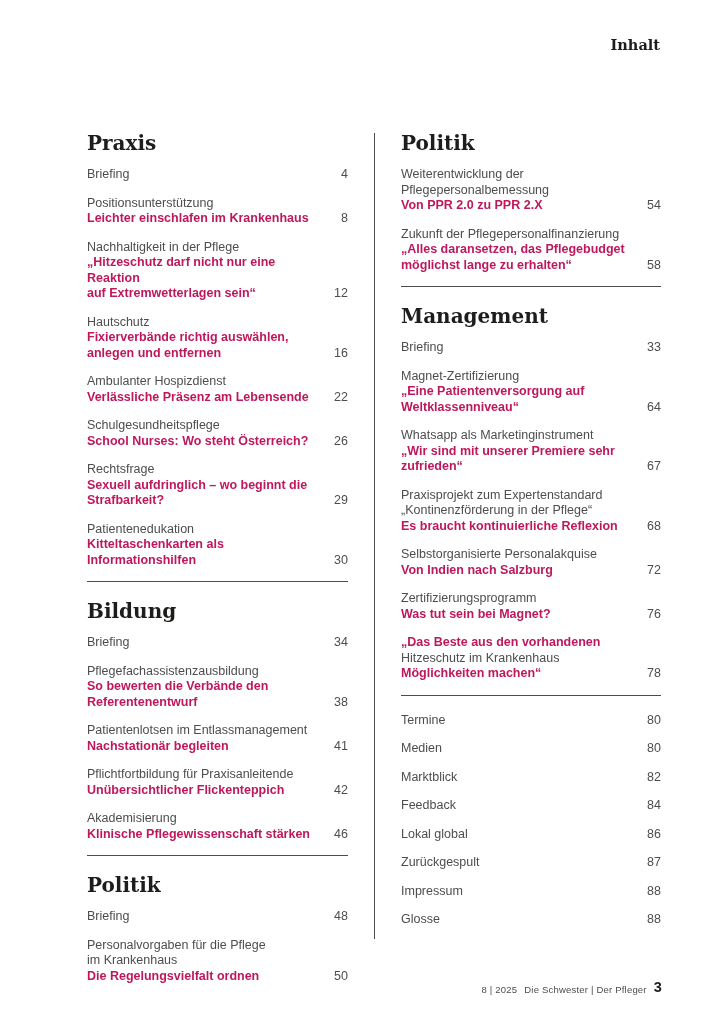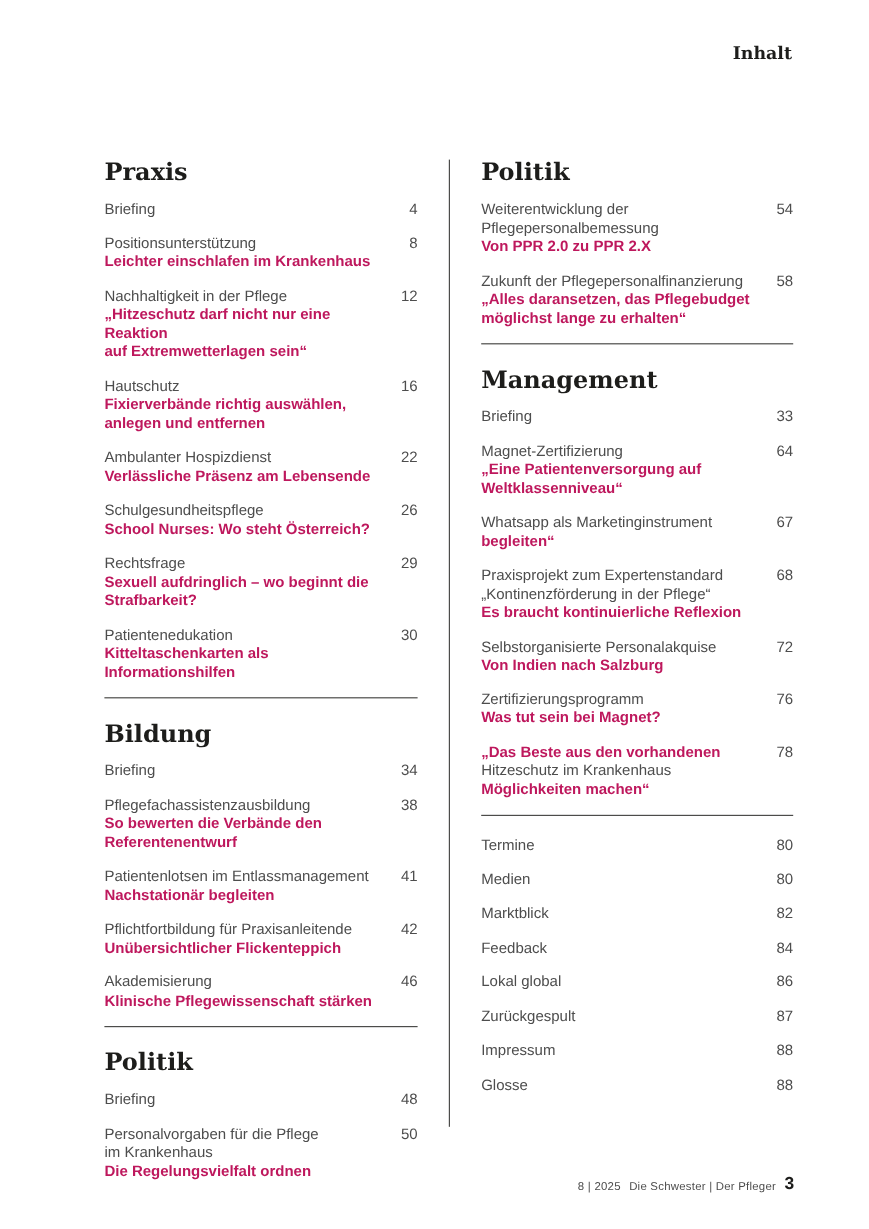--- a/index.html
+++ b/index.html
@@ -32,21 +32,21 @@
     font-family:"DejaVu Serif", serif;
     font-size:20px; line-height:24px;
     font-weight:bold; color:#1d1d1b;
     margin:0 0 12px 0;
   }
   .rule {
     border-top:1px solid #4c4c4a;
     margin:6px 0 17px 0;
   }
   .item {
-    display:flex; justify-content:space-between; align-items:flex-start;
+    display:flex; justify-content:space-between; align-items:flex-end;
     margin-bottom:13px;
   }
   .item-text { flex:1 1 auto; }
   .line { font-size:12.5px; line-height:15.5px; }
   .t { color:#4d4d4d; font-weight:400; }
   .s { color:#be185d; font-weight:700; }
   .pagenum {
     flex:0 0 auto; margin-left:10px;
     font-size:12.5px; line-height:15.5px; color:#4d4d4d;
     text-align:right;
@@ -225,21 +225,22 @@
             <div class="item-text">
               <div class="line t">Magnet-Zertifizierung</div>
               <div class="line s">„Eine Patientenversorgung auf</div>
               <div class="line s">Weltklassenniveau“</div>
             </div>
             <div class="pagenum">64</div>
           </div>
           <div class="item">
             <div class="item-text">
               <div class="line t">Whatsapp als Marketinginstrument</div>
-              <div class="line s">begleiten“</div>
+              <div class="line s">„Wir sind mit unserer Premiere sehr</div>
+              <div class="line s">zufrieden“</div>
             </div>
             <div class="pagenum">67</div>
           </div>
           <div class="item">
             <div class="item-text">
               <div class="line t">Praxisprojekt zum Expertenstandard</div>
               <div class="line t">„Kontinenzförderung in der Pflege“</div>
               <div class="line s">Es braucht kontinuierliche Reflexion</div>
             </div>
             <div class="pagenum">68</div>

